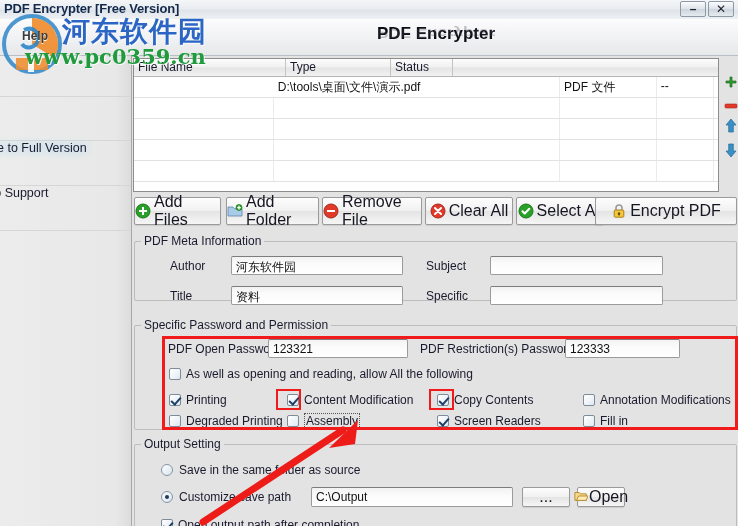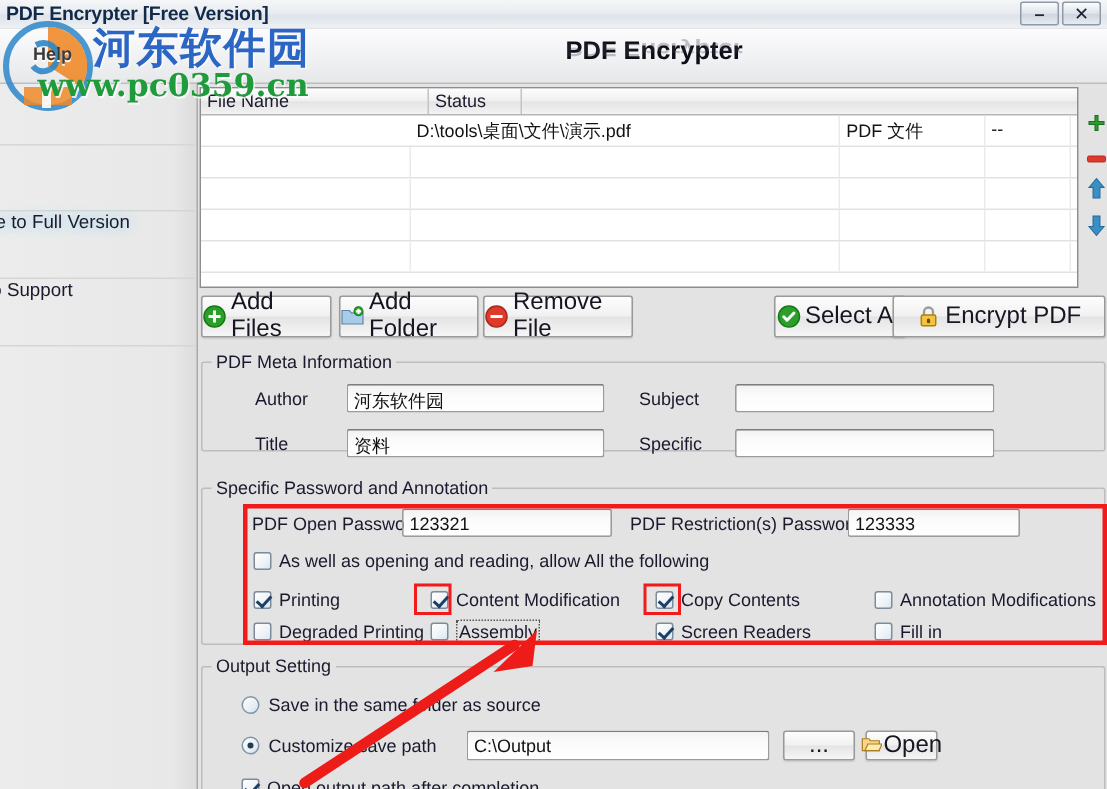--- a/index.html
+++ b/index.html
@@ -205,20 +205,21 @@
   <div class="side-item sep" id="side-upgrade" style="top:121px;"><span>Upgrade to Full Version</span></div>
   <div class="side-item sep" id="side-email" style="top:166px;"><span>Email to Support</span></div>
   <div class="side-item sep" id="side-about" style="top:211px;"></div>
 </div>
 
 <div id="main">
 
   <div id="filetable">
     <div class="thead">
       <div class="th" style="width:152px;">File Name</div>
+      <div class="th" style="width:105px;">Type</div>
       <div class="th" style="width:62px;">Status</div>
       <div class="th" style="flex:1;border-right:none;"></div>
     </div>
     <div class="trow">
       <div class="td" style="width:152px;margin-top:24px;">
         <span class="cb on"></span><span>演示.pdf</span>
       </div>
       <div class="td" style="width:312px;">D:\tools\桌面\文件\演示.pdf</div>
       <div class="td" style="width:105px;">PDF 文件</div>
       <div class="td" style="width:62px;">--</div>
@@ -298,20 +299,29 @@
       <span>Add Folder</span>
     </div>
     <div class="tbtn" style="left:190px;width:100px;">
       <span class="ico">
         <svg width="16" height="16" viewBox="0 0 16 16">
             <circle cx="8" cy="8" r="7" fill="#e0392a" stroke="#a8281c" stroke-width="1"></circle>
             <rect x="4" y="7" width="8" height="2" fill="#fff"></rect>
           </svg>
       </span>
       <span>Remove File</span>
+    </div>
+    <div class="tbtn" style="left:293px;width:88px;">
+      <span class="ico">
+        <svg width="16" height="16" viewBox="0 0 16 16">
+            <circle cx="8" cy="8" r="7" fill="#e0392a" stroke="#a8281c" stroke-width="1"></circle>
+            <path d="M5 5l6 6M11 5l-6 6" stroke="#fff" stroke-width="2" stroke-linecap="round"></path>
+          </svg>
+      </span>
+      <span>Clear All</span>
     </div>
     <div class="tbtn" style="left:384px;width:88px;justify-content:center;">
       <span class="ico">
         <svg width="16" height="16" viewBox="0 0 16 16">
             <circle cx="8" cy="8" r="7" fill="#2aa02a" stroke="#157a15" stroke-width="1"></circle>
             <path d="M4.5 8.2l2.2 2.3 4.6-4.8" stroke="#fff" stroke-width="2" fill="none" stroke-linecap="round" stroke-linejoin="round"></path>
           </svg>
       </span>
       <span>Select All</span>
     </div>
@@ -333,21 +343,21 @@
     <div class="tfield" style="left:96px;top:14px;width:172px;">河东软件园</div>
     <div class="lbl" style="left:35px;top:47px;">Title</div>
     <div class="tfield" style="left:96px;top:44px;width:172px;">资料</div>
     <div class="lbl" style="left:291px;top:17px;">Subject</div>
     <div class="tfield" style="left:355px;top:14px;width:173px;"></div>
     <div class="lbl" style="left:291px;top:47px;">Specific</div>
     <div class="tfield" style="left:355px;top:44px;width:173px;"></div>
   </div>
 
   <div class="group" style="left:2px;top:270px;width:603px;height:105px;">
-    <div class="legend">Specific Password and Annotation</div>
+    <div class="legend">Specific Password and Permission</div>
 
     <div class="lbl" style="left:33px;top:16px;">PDF Open Password</div>
     <div class="tfield" style="left:133px;top:13px;width:140px;">123321</div>
     <div class="lbl" style="left:285px;top:16px;">PDF Restriction(s) Password</div>
     <div class="tfield" style="left:430px;top:13px;width:115px;">123333</div>
 
     <div class="ckitem" style="left:34px;top:41px;">
       <span class="ck"></span><span>As well as opening and reading, allow All the following</span>
     </div>
 

